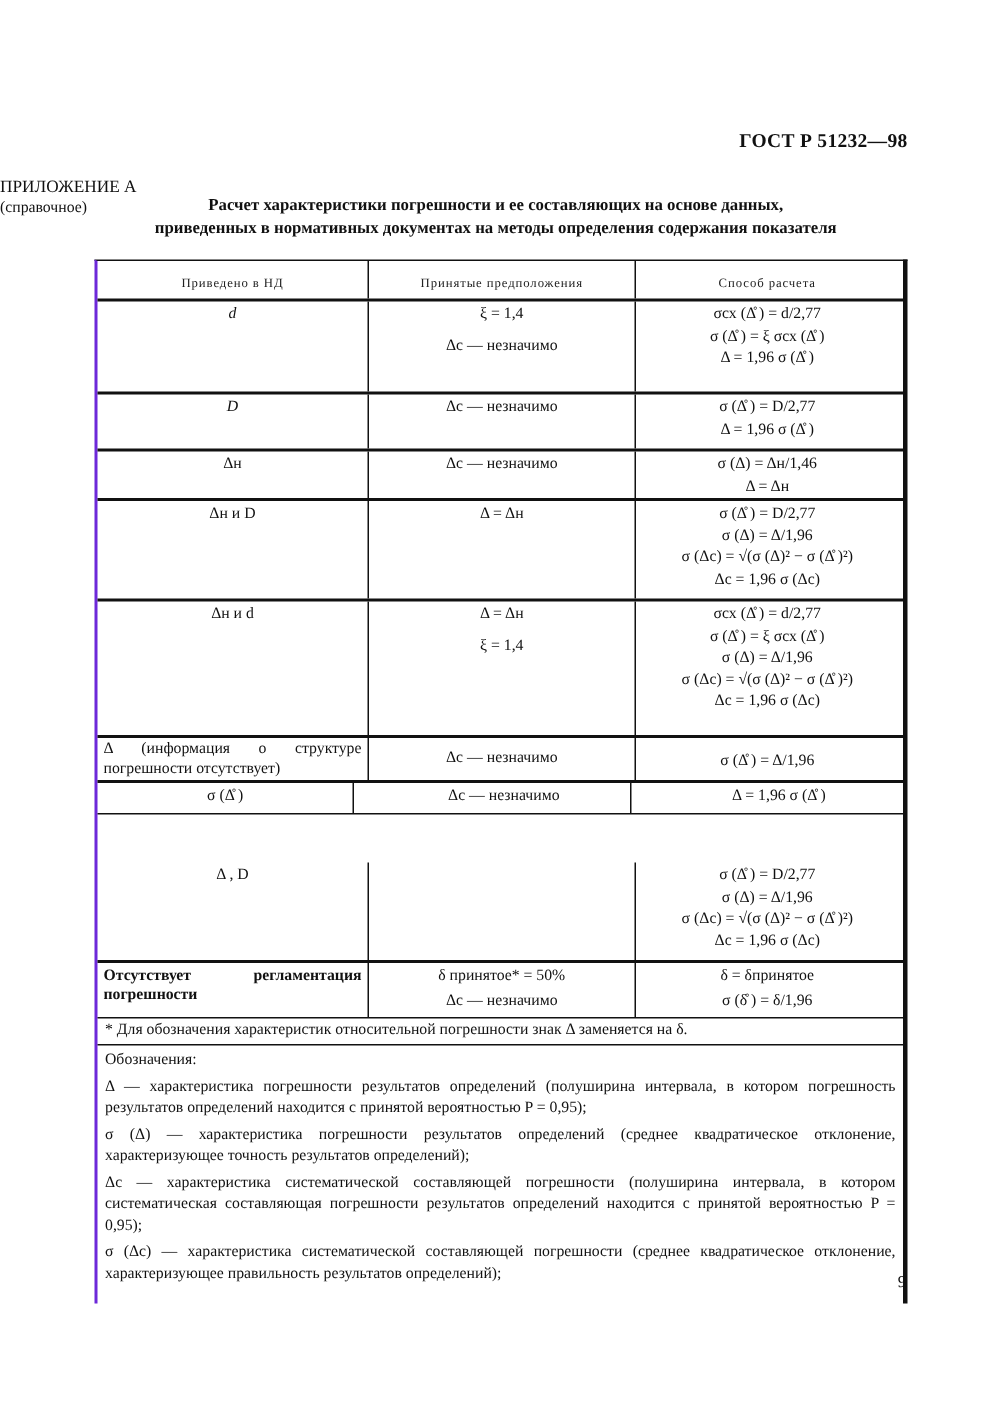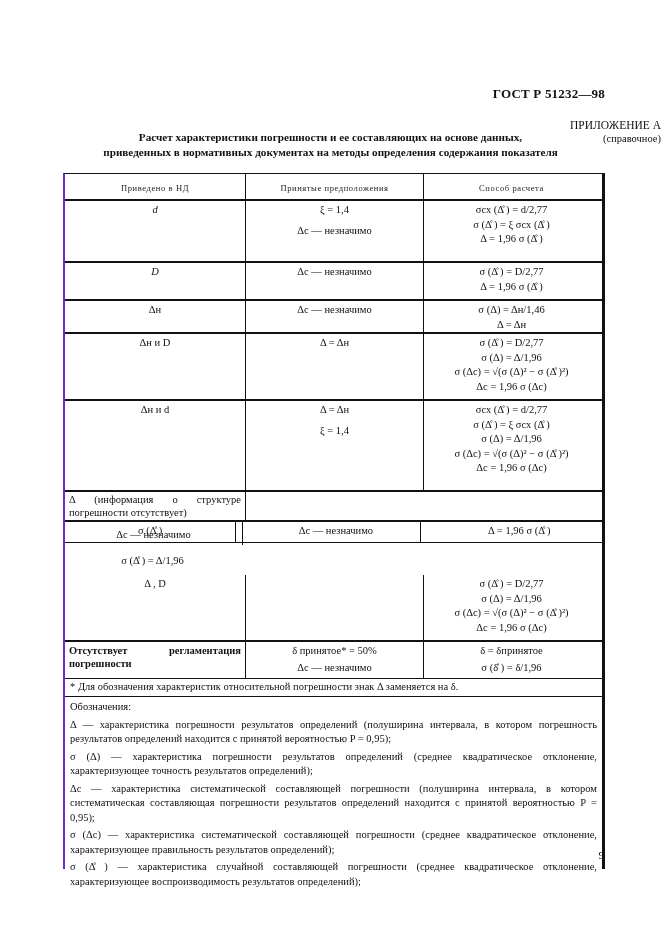--- a/index.html
+++ b/index.html
@@ -6,21 +6,21 @@
   body {
     width: 661px; height: 936px; position: relative; overflow: hidden;
     font-family: "Liberation Serif", "DejaVu Serif", serif;
     color: #111111;
   }
   .gost-id {
     position: absolute; top: 86px; right: 56px;
     font-weight: bold; font-size: 13px; letter-spacing: 0.2px;
   }
   .appendix {
-    position: absolute; top: 118px; left: 0; width: 661px; text-align: right;
+    position: absolute; top: 118px; left: 0; width: 661px; text-align: left;
     font-size: 11.5px; line-height: 14px;
   }
   .appendix .sub { font-size: 10.5px; }
   .doc-title {
     position: absolute; top: 164px; left: 0; width: 661px; text-align: center;
     font-weight: bold; font-size: 11.2px; line-height: 15px;
   }
   .doc-title { top: 130px; }
   .tbl {
     position: absolute; left: 63px; top: 173px; width: 537px;
@@ -121,21 +121,21 @@
     </div>
     <div class="cell c3">
       <div>σсх (Δ̊ ) = d/2,77</div>
       <div>σ (Δ̊ ) = ξ σсх (Δ̊ )</div>
       <div>σ (Δ) = Δ/1,96</div>
       <div>σ (Δс) = √(σ (Δ)² − σ (Δ̊ )²)</div>
       <div>Δс = 1,96 σ (Δс)</div>
     </div>
   </div>
 
-  <div class="row thick" style="height:30px;flex-direction:column;">
+  <div class="row thick" style="height:30px;">
     <div class="cell c1 just" style="line-height:12.5px;">Δ (информация о структуре погрешности отсутствует)</div>
     <div class="cell c2" style="padding-top:7px;">
       <div>Δс — незначимо</div>
     </div>
     <div class="cell c3" style="padding-top:9px;">
       <div>σ (Δ̊ ) = Δ/1,96</div>
     </div>
   </div>
 
   <div class="row" style="height:21px;gap:16px;">
@@ -177,18 +177,17 @@
     <div class="full" style="padding-top:1px;">* Для обозначения характеристик относительной погрешности знак Δ заменяется на δ.</div>
   </div>
 
   <div class="row notes" style="border-bottom:none; height:172px;justify-content:center;">
     <div class="full" style="padding-top:3px;">
       <p>Обозначения:</p>
       <p>Δ — характеристика погрешности результатов определений (полуширина интервала, в котором погрешность результатов определений находится с принятой вероятностью P = 0,95);</p>
       <p>σ (Δ) — характеристика погрешности результатов определений (среднее квадратическое отклонение, характеризующее точность результатов определений);</p>
       <p>Δс — характеристика систематической составляющей погрешности (полуширина интервала, в котором систематическая составляющая погрешности результатов определений находится с принятой вероятностью P = 0,95);</p>
       <p>σ (Δс) — характеристика систематической составляющей погрешности (среднее квадратическое отклонение, характеризующее правильность результатов определений);</p>
-      <p>σ (Δ̊ ) — характеристика случайной составляющей погрешности (среднее квадратическое отклонение, характеризующее воспроизводимость результатов определений);</p>
     </div>
   </div>
 </div>
 
 <div class="pagenum">9</div>
 
 </body></html>

